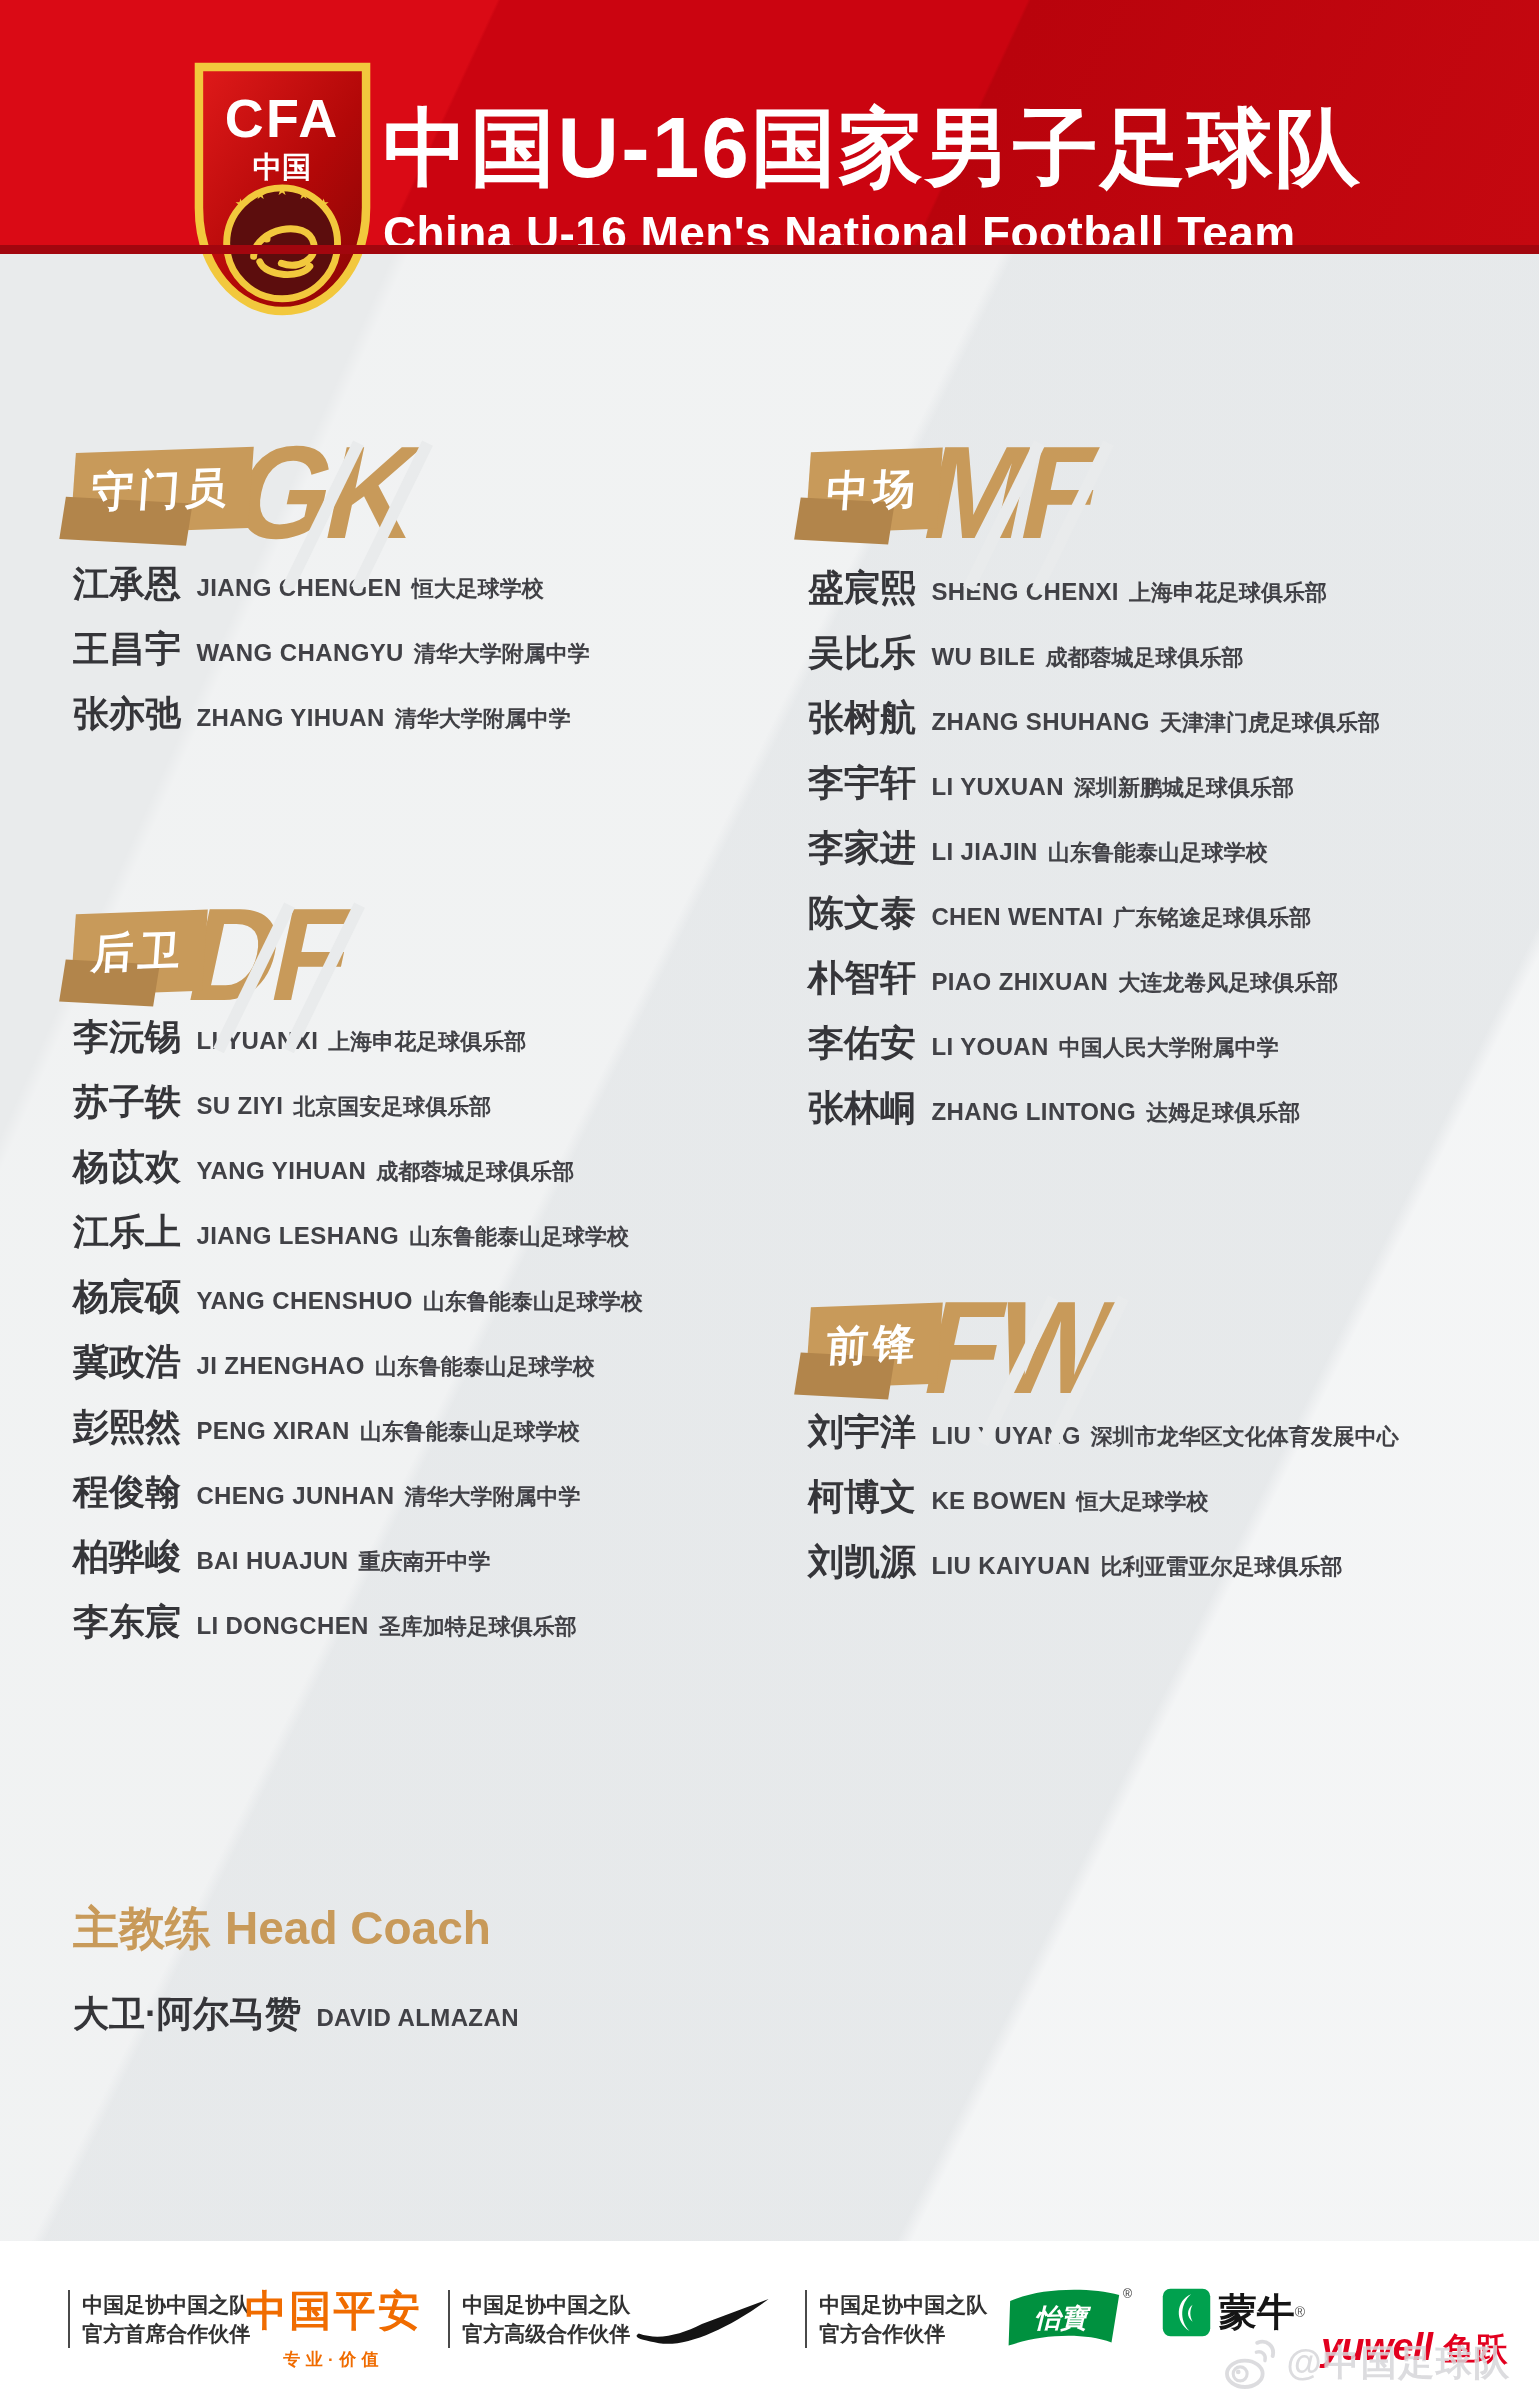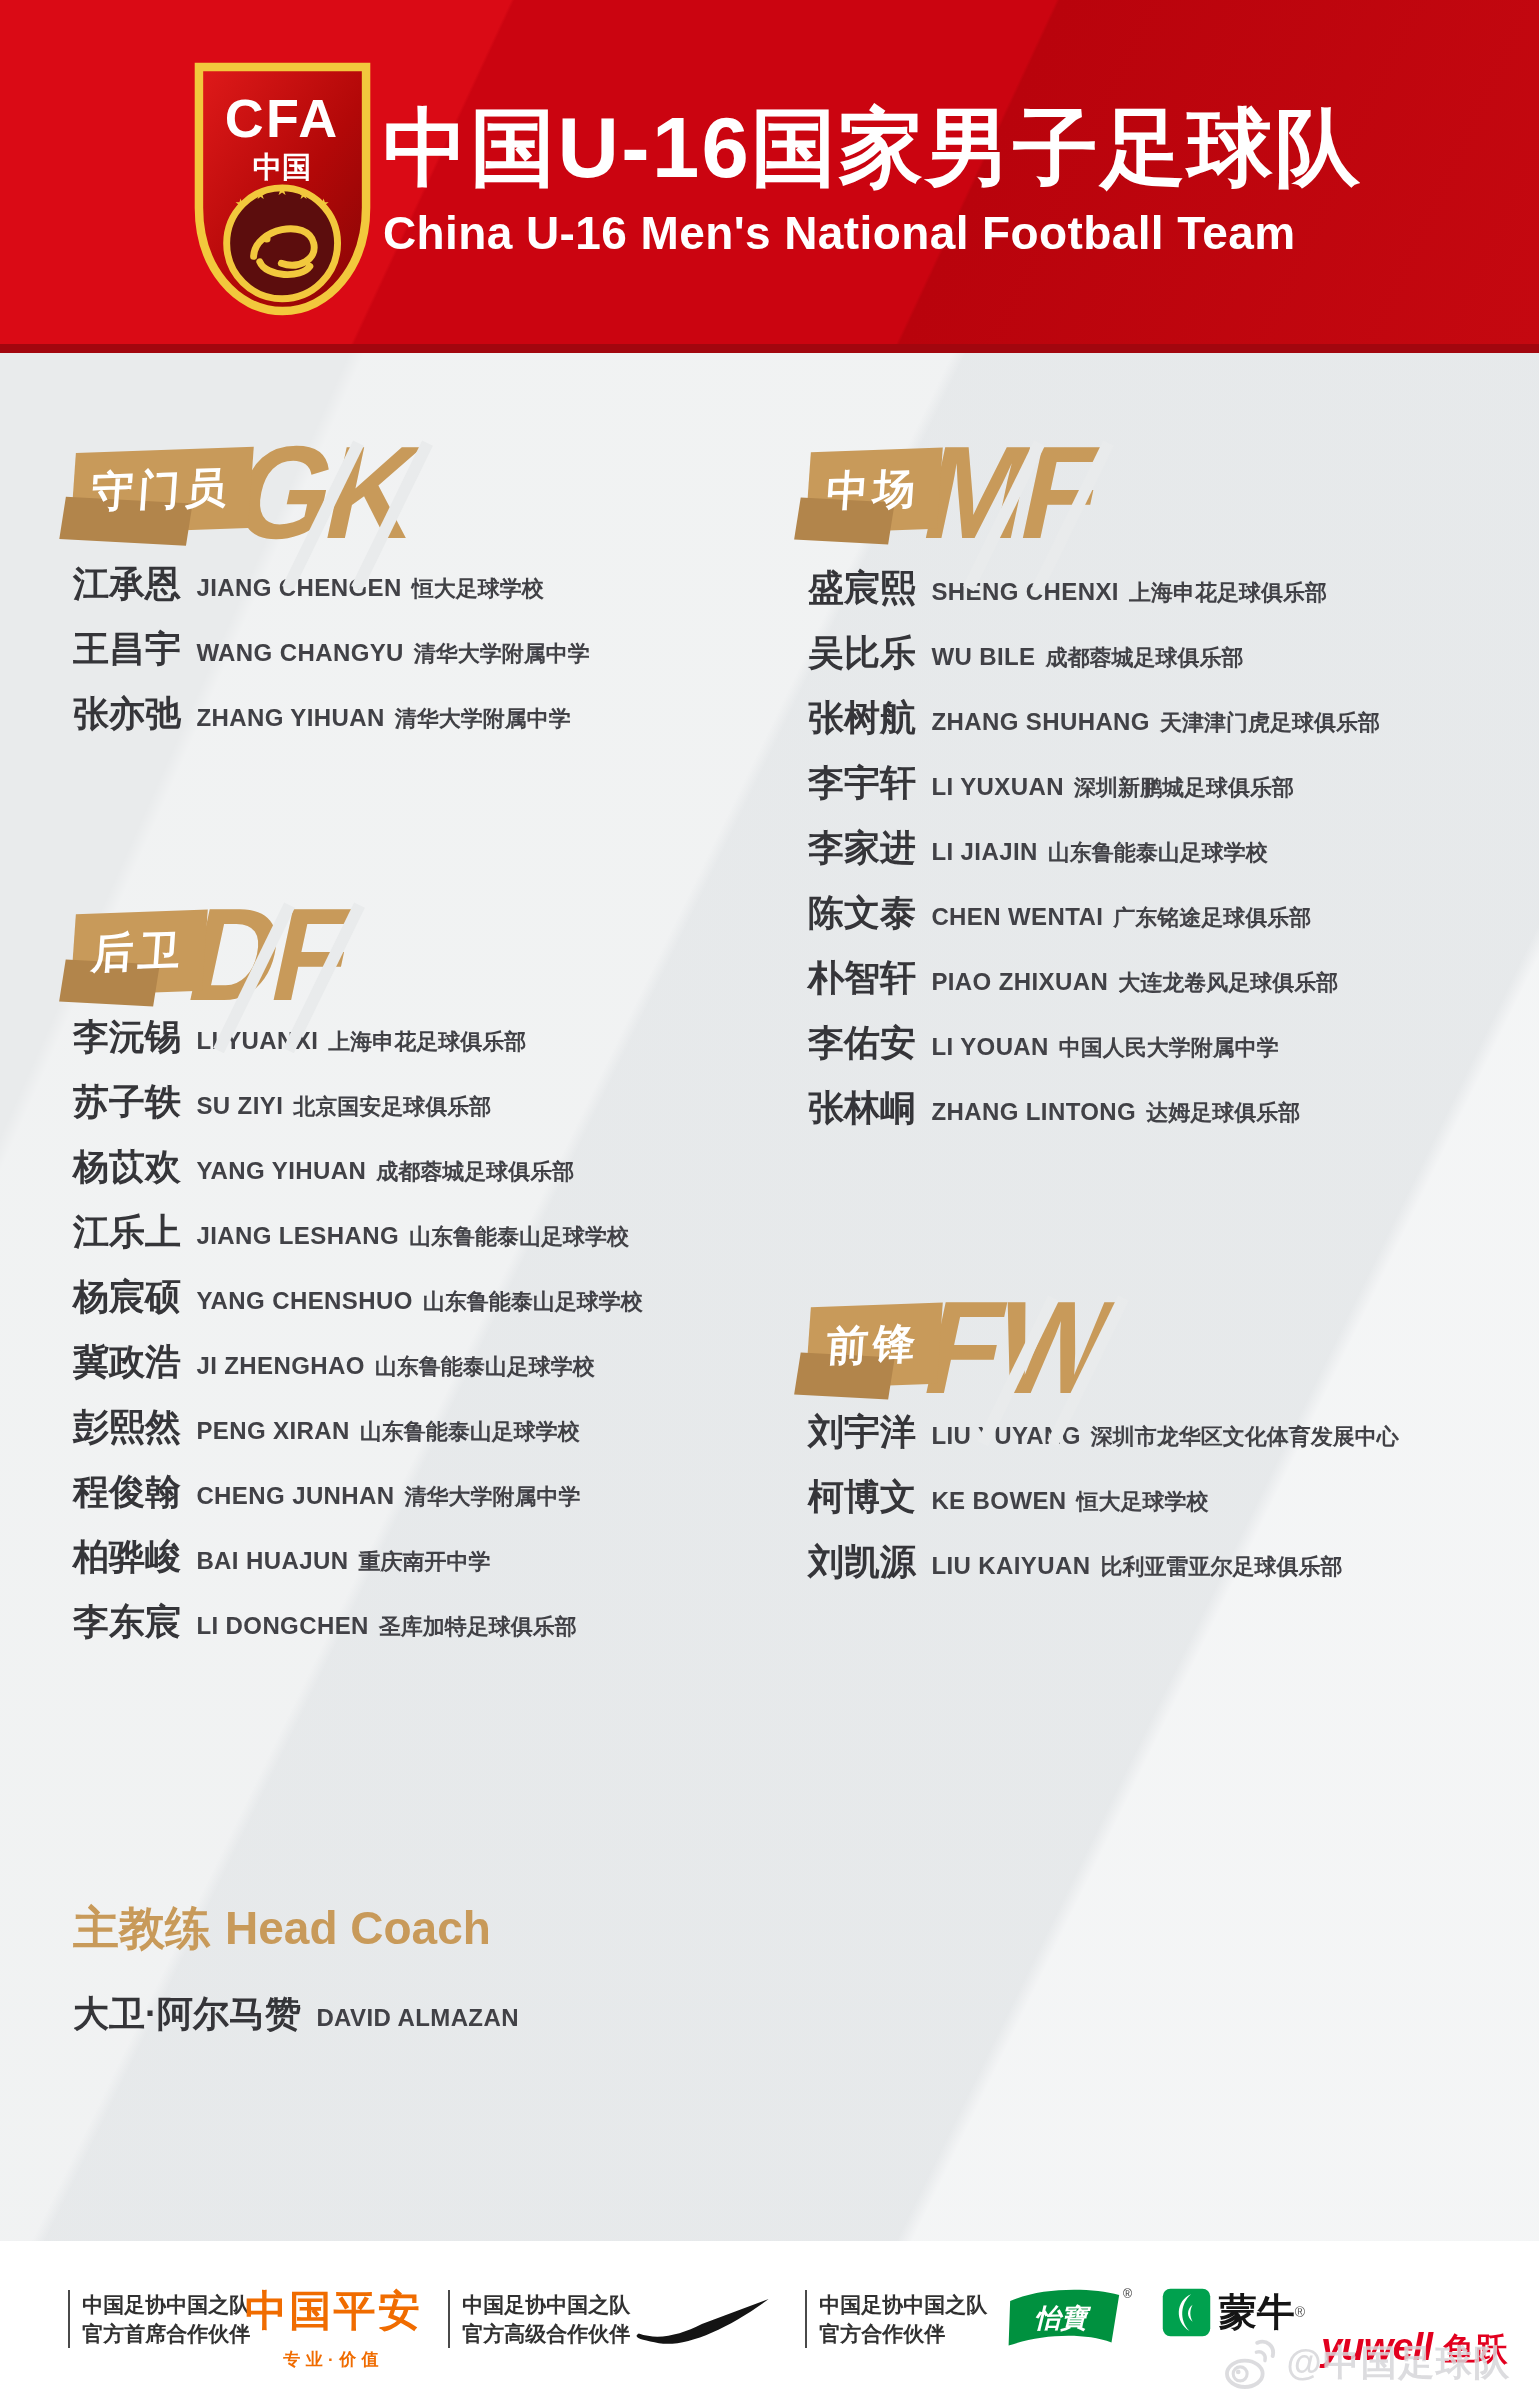--- a/index.html
+++ b/index.html
@@ -5,21 +5,21 @@
   html,body{margin:0;padding:0;background:#777;}
   #page{position:relative;width:1539px;height:2401px;background:#e9ebec;overflow:hidden;
         font-family:"Liberation Sans","DejaVu Sans",sans-serif;}
   
   #bg-streaks{position:absolute;inset:0;pointer-events:none;
     background:
       linear-gradient(296deg, rgba(255,255,255,0.55) 0%, rgba(255,255,255,0.55) 26%, rgba(255,255,255,0) 26.6%),
       linear-gradient(296deg, rgba(170,180,188,0.14) 37%, rgba(170,180,188,0.14) 58%, rgba(170,180,188,0) 58.5%),
       linear-gradient(294deg, rgba(255,255,255,0.35) 62%, rgba(255,255,255,0.35) 80%, rgba(255,255,255,0) 80.6%);}
   
-  #header{position:absolute;left:0;top:0;width:1539px;height:353px;
+  #header{position:absolute;left:0;top:0;width:1539px;height:254px;
     background:linear-gradient(115deg,#da0a15 0%,#da0a15 30%,#cb0410 30.2%,#cb0410 62%,#b9030c 62.2%,#c50810 100%);}
   #header:after{content:"";position:absolute;left:0;bottom:0;width:100%;height:9.2px;background:#a2060e;}
   #crest{position:absolute;left:192px;top:60px;width:181px;height:258px;}
   #title-cn{position:absolute;left:383px;top:91px;width:1124px;color:#fff;font-size:85px;font-weight:800;
     letter-spacing:2.3px;white-space:nowrap;}
   #title-en{position:absolute;left:383px;top:206px;width:1124px;color:#fff;font-size:46px;font-weight:800;
     white-space:nowrap;letter-spacing:0.4px;}
   
   .badge{position:absolute;display:flex;align-items:flex-start;}
   .plate{position:relative;background:#c89a5a;color:#fff;font-size:42px;font-weight:800;

